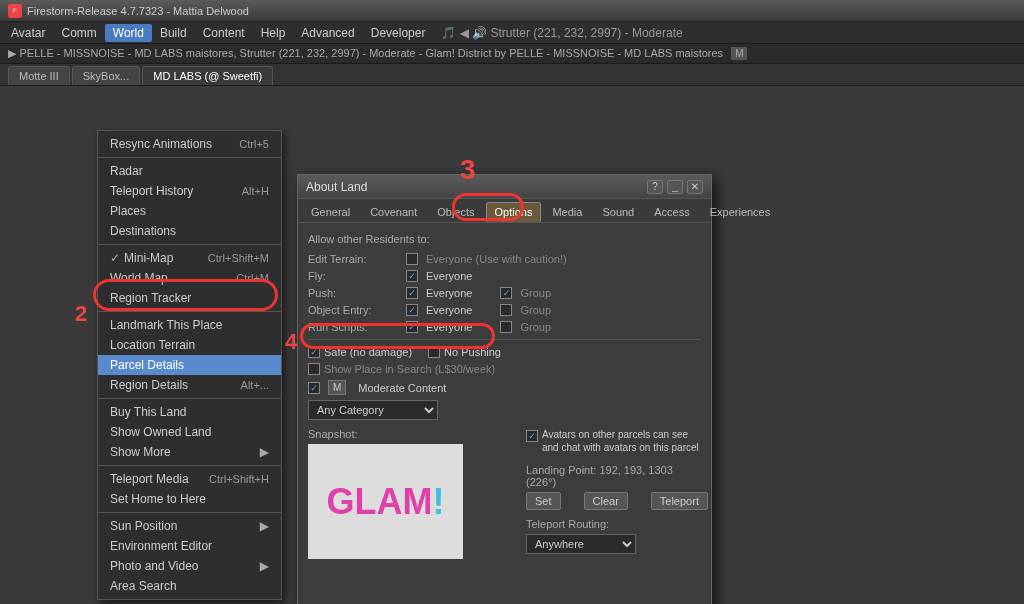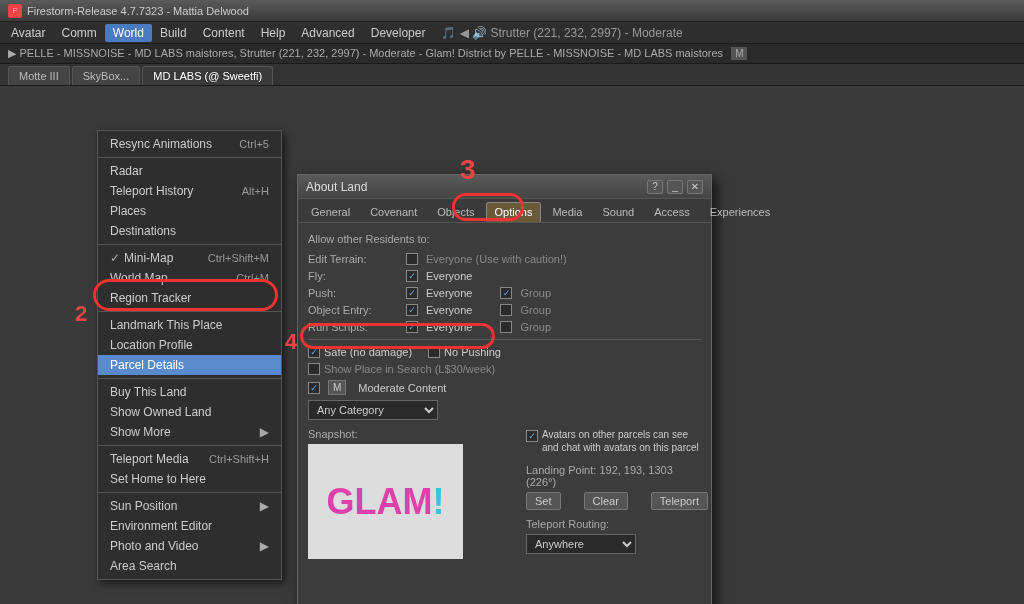--- a/index.html
+++ b/index.html
@@ -405,24 +405,28 @@
       <span class="menu-shortcut">Ctrl+M</span>
     </div>
     <div class="menu-section-item">
       <span>Region Tracker</span>
     </div>
     <div class="menu-separator"></div>
     <div class="menu-section-item">
       <span>Landmark This Place</span>
     </div>
     <div class="menu-section-item">
-      <span>Location Profile</span>
+      <span>Location Terrain</span>
     </div>
     <div class="menu-section-item highlighted">
       <span>Parcel Details</span>
+    </div>
+    <div class="menu-section-item">
+      <span>Region Details</span>
+      <span class="menu-shortcut">Alt+...</span>
     </div>
     <div class="menu-separator"></div>
     <div class="menu-section-item">
       <span>Buy This Land</span>
     </div>
     <div class="menu-section-item">
       <span>Show Owned Land</span>
     </div>
     <div class="menu-section-item">
       <span>Show More</span>

